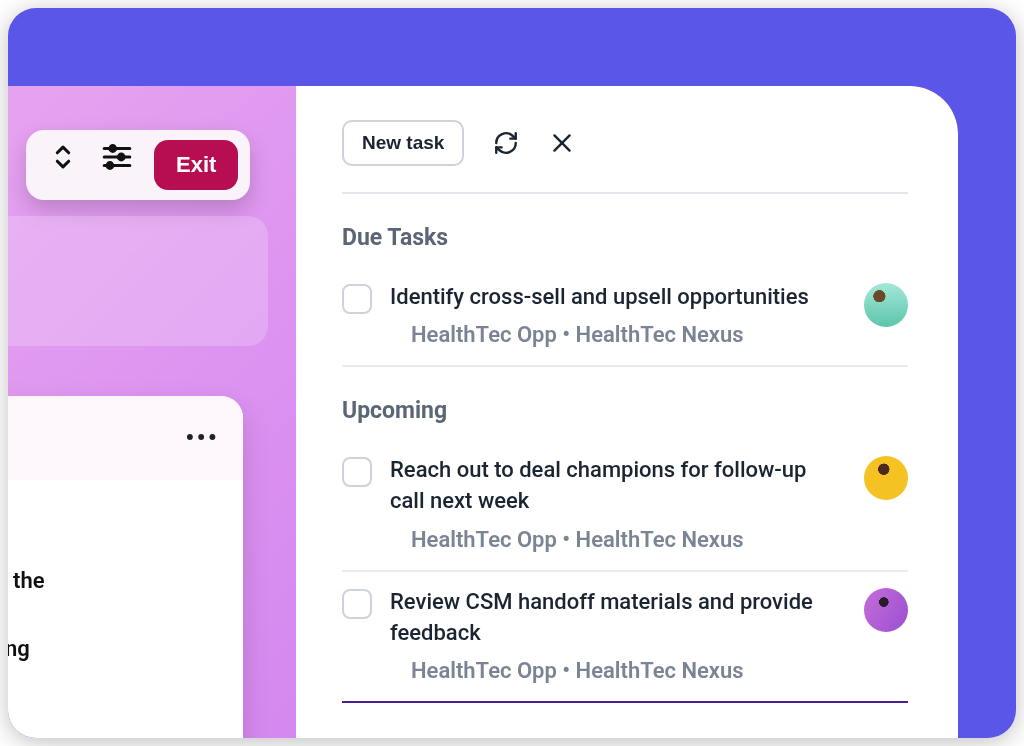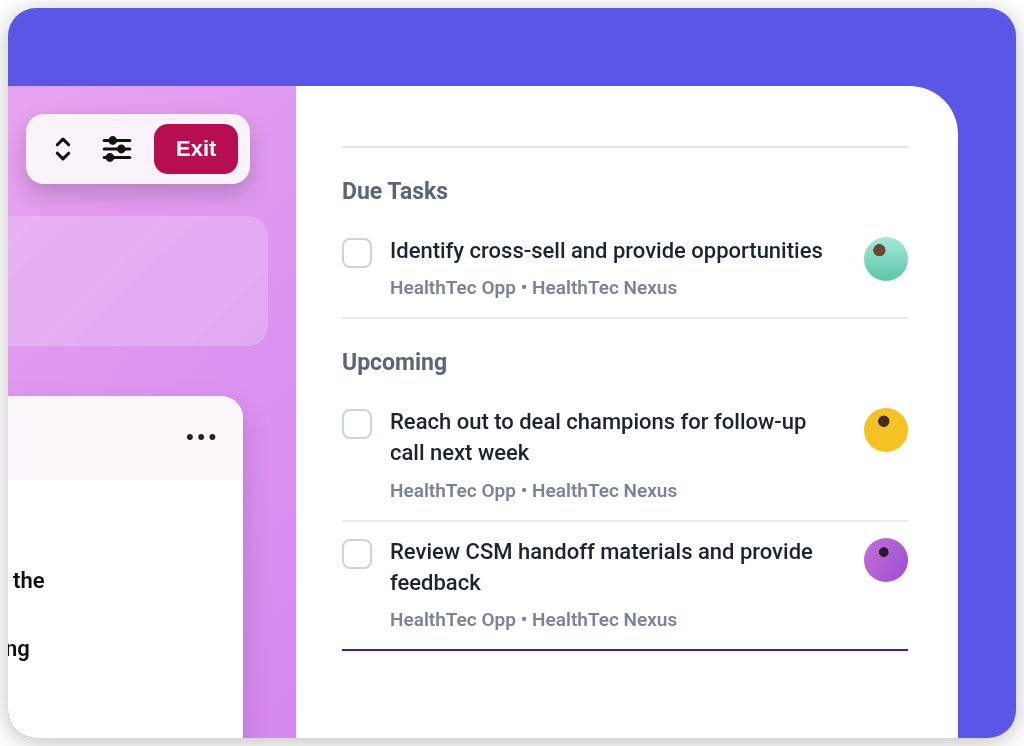--- a/index.html
+++ b/index.html
@@ -26,24 +26,24 @@
     width: 1060px;
     height: 680px;
     background: linear-gradient(135deg, #e9a6f0 0%, #d98ef0 45%, #c979ef 100%);
     border-top-right-radius: 48px;
     overflow: hidden;
   }
 
   
   .toolbar {
     position: absolute;
-    top: 28px;
+    top: 44px;
     left: 128px;
     display: flex;
-    align-items: center;
+    align-items: flex-start;
     gap: 20px;
     background: #faf3fa;
     border-radius: 18px;
     padding: 10px 12px 10px 20px;
     box-shadow: 0 10px 22px rgba(0,0,0,0.18);
   }
   .icon-btn {
     width: 34px; height: 34px;
     display:flex; align-items:center; justify-content:center;
     color:#111;
@@ -160,24 +160,25 @@
     margin-top: 3px;
   }
   .task-body { flex:1; }
   .task-title {
     font-size: 22px;
     color: #1b2532;
     line-height: 1.42;
     font-weight: 500;
   }
   .task-meta {
-    font-size: 19px;
+    font-size: 22px;
     color: #7a8494;
     font-weight:600;
     margin-top: 10px;
+    margin-left: 21px;
   }
   .avatar {
     width: 44px; height:44px; border-radius:50%;
     flex-shrink:0;
     background:#ccc;
     margin-top: 2px;
     background-size:cover;
     background-position:center;
   }
   .av1 { background: radial-gradient(circle at 35% 30%, #6b4a2a 0 14%, transparent 15%), linear-gradient(#a4e8d9,#5cc6aa); }
@@ -222,28 +223,45 @@
       </div>
       <div>budget</div>
       <div>tions, so the</div>
       <div style="height:34px"></div>
       <div>on-making</div>
       <div>s yet</div>
     </div>
 
     <div class="panel">
       <div class="panel-header">
+        <div class="panel-actions">
+          <button class="new-task-btn">New task</button>
+          <div class="plain-icon">
+            <svg viewBox="0 0 24 24">
+                <path d="M3 12a9 9 0 0 1 15-6.7L21 8"></path>
+                <path d="M21 3v5h-5"></path>
+                <path d="M21 12a9 9 0 0 1-15 6.7L3 16"></path>
+                <path d="M3 21v-5h5"></path>
+              </svg>
+          </div>
+          <div class="plain-icon">
+            <svg viewBox="0 0 24 24" stroke-width="3">
+                <line x1="5" y1="5" x2="19" y2="19"></line>
+                <line x1="19" y1="5" x2="5" y2="19"></line>
+              </svg>
+          </div>
+        </div>
       </div>
 
       <div class="section-title">Due Tasks</div>
 
       <div class="task-row">
         <div class="task-check"></div>
         <div class="task-body">
-          <div class="task-title">Identify cross-sell and provide opportunities</div>
+          <div class="task-title">Identify cross-sell and upsell opportunities</div>
           <div class="task-meta">HealthTec Opp • HealthTec Nexus</div>
         </div>
         <div class="avatar av1"></div>
       </div>
 
       <div class="section-title">Upcoming</div>
 
       <div class="task-row">
         <div class="task-check"></div>
         <div class="task-body">

